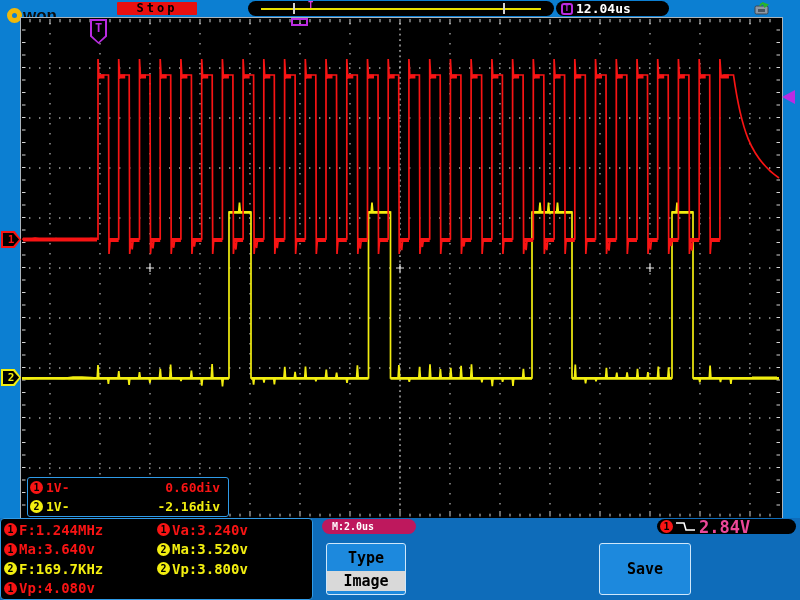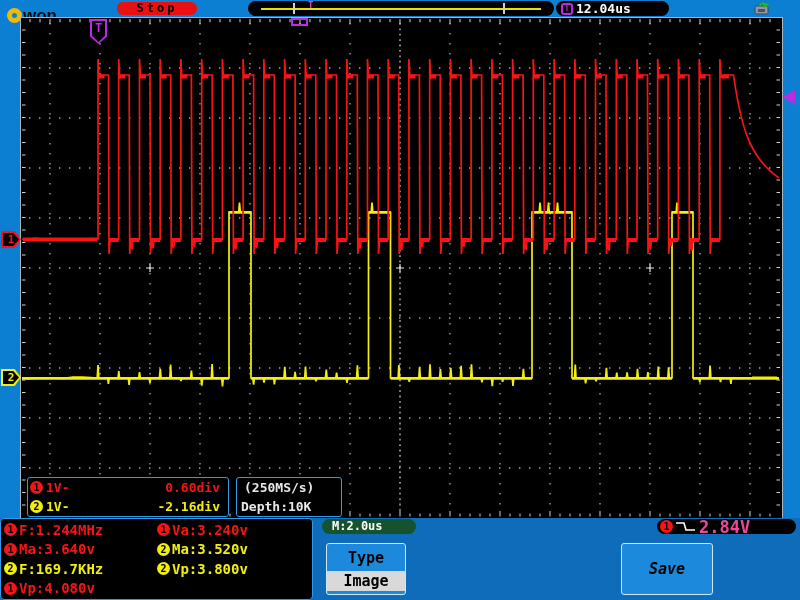--- a/index.html
+++ b/index.html
@@ -5,21 +5,21 @@
   html,body{margin:0;padding:0;}
   .screen{position:relative;width:800px;height:600px;background:#0c7fd2;overflow:hidden;
           font-family:"DejaVu Sans Mono","Liberation Mono",monospace;}
   
   .topbar{position:absolute;left:0;top:0;width:800px;height:17px;background:#0c7fd2;}
   .logo{position:absolute;left:7px;top:0;height:31px;display:flex;align-items:center;}
   .logo-ring{width:15px;height:15px;box-sizing:border-box;border:5px solid #f0b80a;border-radius:50%;}
   .logo-text{font-family:"Liberation Sans","DejaVu Sans",sans-serif;font-weight:900;font-size:17px;
              line-height:16px;color:#0b0b0b;margin-left:1px;letter-spacing:0px;}
   .stop-pill{position:absolute;left:117px;top:2px;width:80px;height:13px;background:#e81010;
-             border-radius:6px;color:#000;font-weight:700;font-size:12px;line-height:13px;
+             border-radius:1px;color:#000;font-weight:700;font-size:12px;line-height:13px;
              text-align:center;letter-spacing:3px;}
   .record-pill{position:absolute;left:248px;top:1px;width:306px;height:15px;background:#000;border-radius:8px;}
   .rec-line{position:absolute;left:13px;right:13px;top:7px;height:2px;background:#e8e000;}
   .rec-bracket{position:absolute;top:2px;width:4px;height:11px;border-left:2px solid #d0d0d0;}
   .rec-bracket.rb-left{left:45px;}
   .rec-bracket.rb-right{left:255px;}
   .rec-t{position:absolute;left:60px;top:0px;color:#e23ae2;font-size:9px;font-weight:800;line-height:8px;}
   .trig-pill{position:absolute;left:556px;top:1px;width:113px;height:15px;background:#000;border-radius:8px;
              display:flex;align-items:center;gap:3px;padding-left:5px;box-sizing:border-box;}
   .t-icon{width:12px;height:12px;box-sizing:border-box;border:2px solid #bb2be2;border-radius:3px;
@@ -59,31 +59,31 @@
         font-size:10px;font-weight:800;line-height:13px;text-align:center;flex:0 0 13px;}
   .ch1{background:#f81414;} .ch2{background:#f2ee10;}
   .row-ch1 .mtext{color:#f81414;} .row-ch2 .mtext{color:#f2ee10;}
   
   .bottombar{position:absolute;left:0;top:518px;width:800px;height:82px;background:#0e6cba;}
   .measbox{position:absolute;left:0;top:0;width:313px;height:82px;background:#000;
            border:1px solid #2f9be8;border-radius:4px;box-sizing:border-box;
            display:grid;grid-template-columns:153px 153px;grid-auto-rows:19.5px;
            padding:1px 0 0 3px;}
   .mitem{display:flex;align-items:center;gap:2px;font-size:14px;font-weight:700;}
-  .m-pill{position:absolute;left:322px;top:1px;width:94px;height:15px;background:#14532d;border-radius:8px;
-          color:#fff;font-size:12px;font-weight:700;line-height:15px;padding-left:10px;box-sizing:border-box;}
+  .m-pill{position:absolute;left:322px;top:1px;width:94px;height:15px;background:#be185d;border-radius:8px;
+          color:#fff;font-size:10px;font-weight:700;line-height:15px;padding-left:10px;box-sizing:border-box;}
   .tl-pill{position:absolute;left:657px;top:1px;width:139px;height:15px;background:#000;border-radius:8px;
            display:flex;align-items:center;gap:2px;padding-left:3px;box-sizing:border-box;}
   .tl-val{color:#ec4899;font-size:17px;font-weight:700;}
   .btn{position:absolute;background:#1d89dd;border:1px solid #cfe7fa;border-radius:3px;
        color:#000;font-size:15px;font-weight:700;box-sizing:border-box;cursor:pointer;}
   .type-btn{left:326px;top:25px;width:80px;height:52px;display:flex;flex-direction:column;
             align-items:center;padding-top:5px;gap:4px;}
   .btn-value{background:#d9d9d9;padding:1px 16px;}
-  .save-btn{left:621px;top:25px;width:92px;height:52px;display:flex;align-items:center;justify-content:center;font-style:italic;}
+  .save-btn{left:599px;top:25px;width:92px;height:52px;display:flex;align-items:center;justify-content:center;}
 </style>
 </head>
 <body>
 
 <div class="screen">
 
   <div class="topbar">
     <div class="logo">
       <span class="logo-ring"></span>
       <span class="logo-text">won</span>
@@ -391,24 +391,20 @@
       <span class="mtext">1V-</span>
       <span class="mtext scale-val">0.60div</span>
     </div>
     <div class="scale-row row-ch2">
       <span class="chip ch2">2</span>
       <span class="mtext">1V-</span>
       <span class="mtext scale-val">-2.16div</span>
     </div>
   </div>
 
-  <div class="infobox ratebox">
-    <div class="rate-line1">(250MS/s)</div>
-    <div class="rate-line2">Depth:10K</div>
-  </div>
 
   <div class="bottombar">
     <div class="measbox">
       <div class="mitem row-ch1" style="grid-area:1/1">
         <span class="chip ch1">1</span>
         <span class="mtext">F:1.244MHz</span>
       </div>
       <div class="mitem row-ch1" style="grid-area:2/1">
         <span class="chip ch1">1</span>
         <span class="mtext">Ma:3.640v</span>

